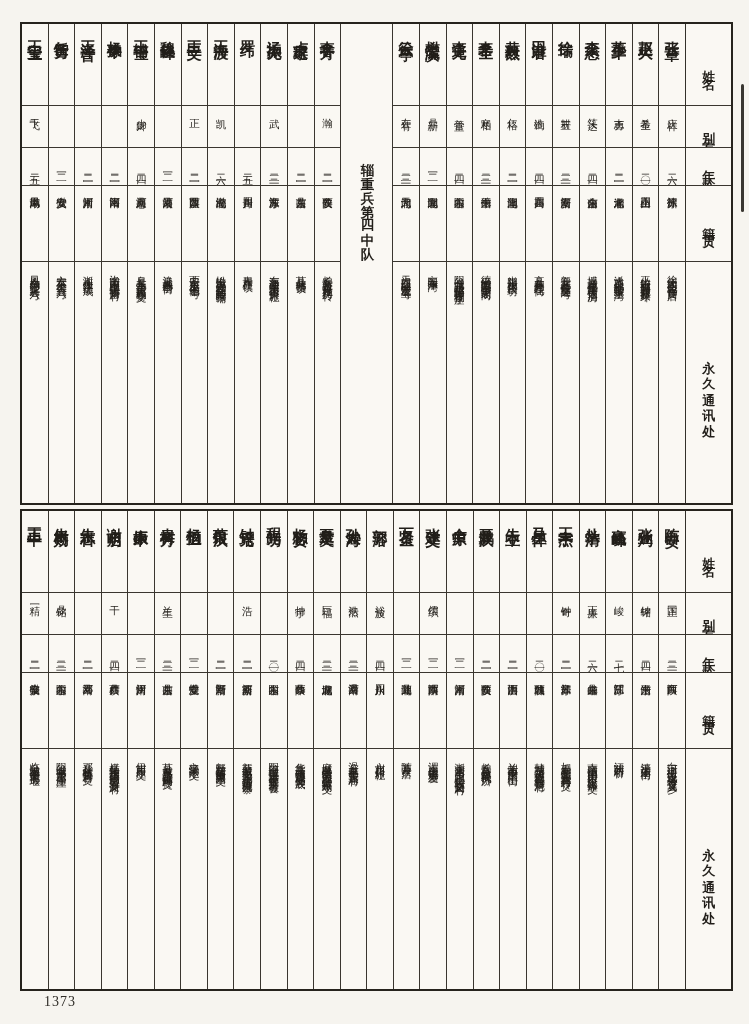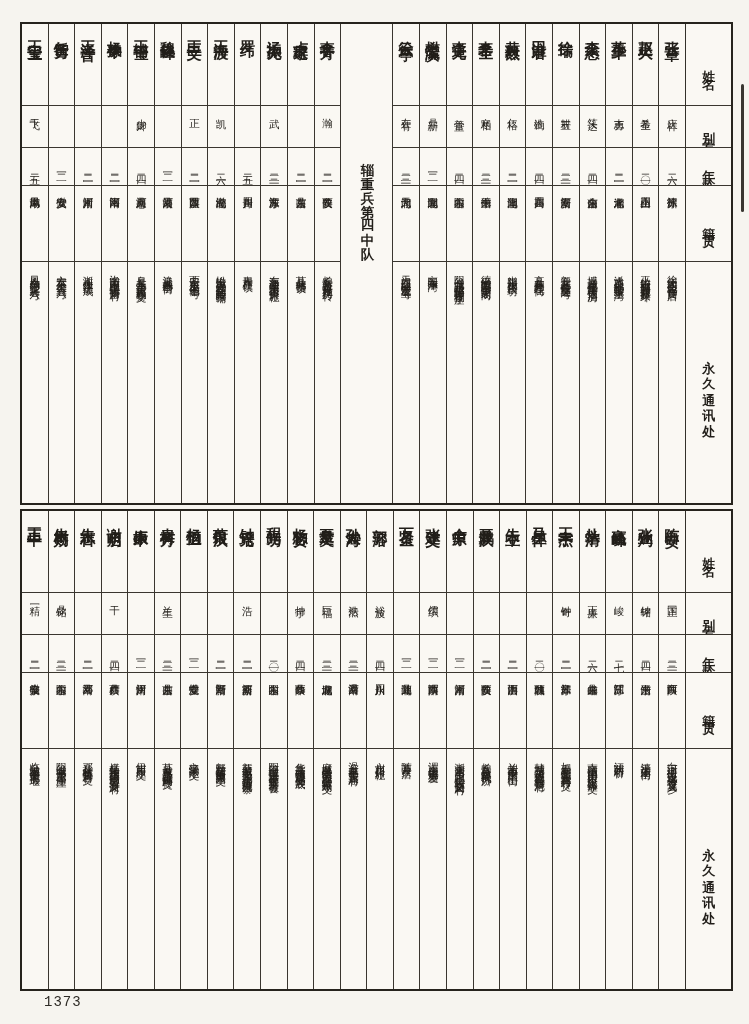--- a/index.html
+++ b/index.html
@@ -67,21 +67,21 @@
   .divider-col {
     flex:0 0 52px;
     display:flex; justify-content:center; align-items:flex-start;
     border-left:1px solid #3a362f;
     padding-top:128px;
   }
   .divider-col .vtext { font-size:13.5px; font-weight:600; letter-spacing:14px; }
 
   .page-number {
     position:absolute; left:44px; bottom:14px;
-    font-family:Liberation Mono, monospace;
+    font-family:Liberation Serif, serif;
     font-size:14px; color:#2e2b26; letter-spacing:1px;
   }
   .edge-artifact {
     position:absolute; right:5px; top:84px;
     width:3px; height:128px; background:#17140f; border-radius:2px; opacity:.85;
   }
 </style>
 </head>
 <body>
 

